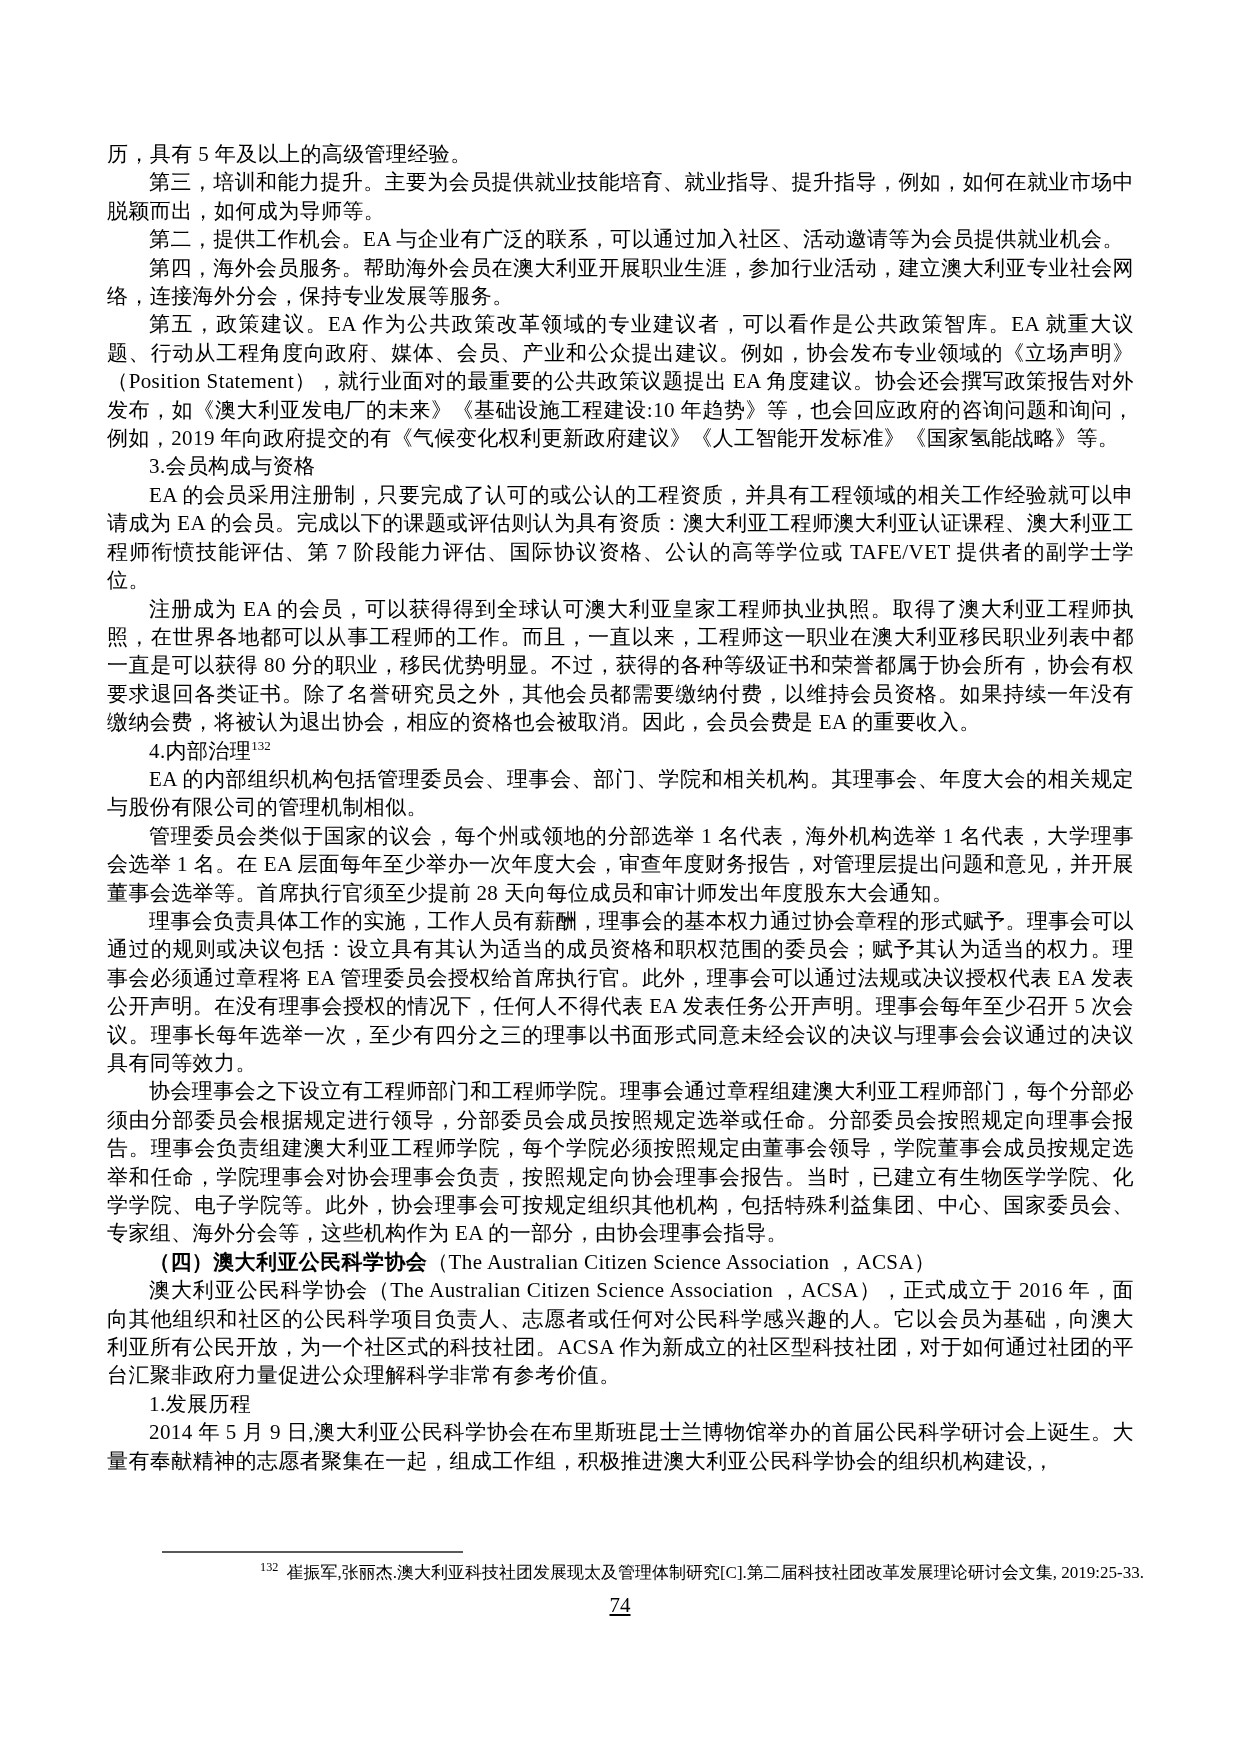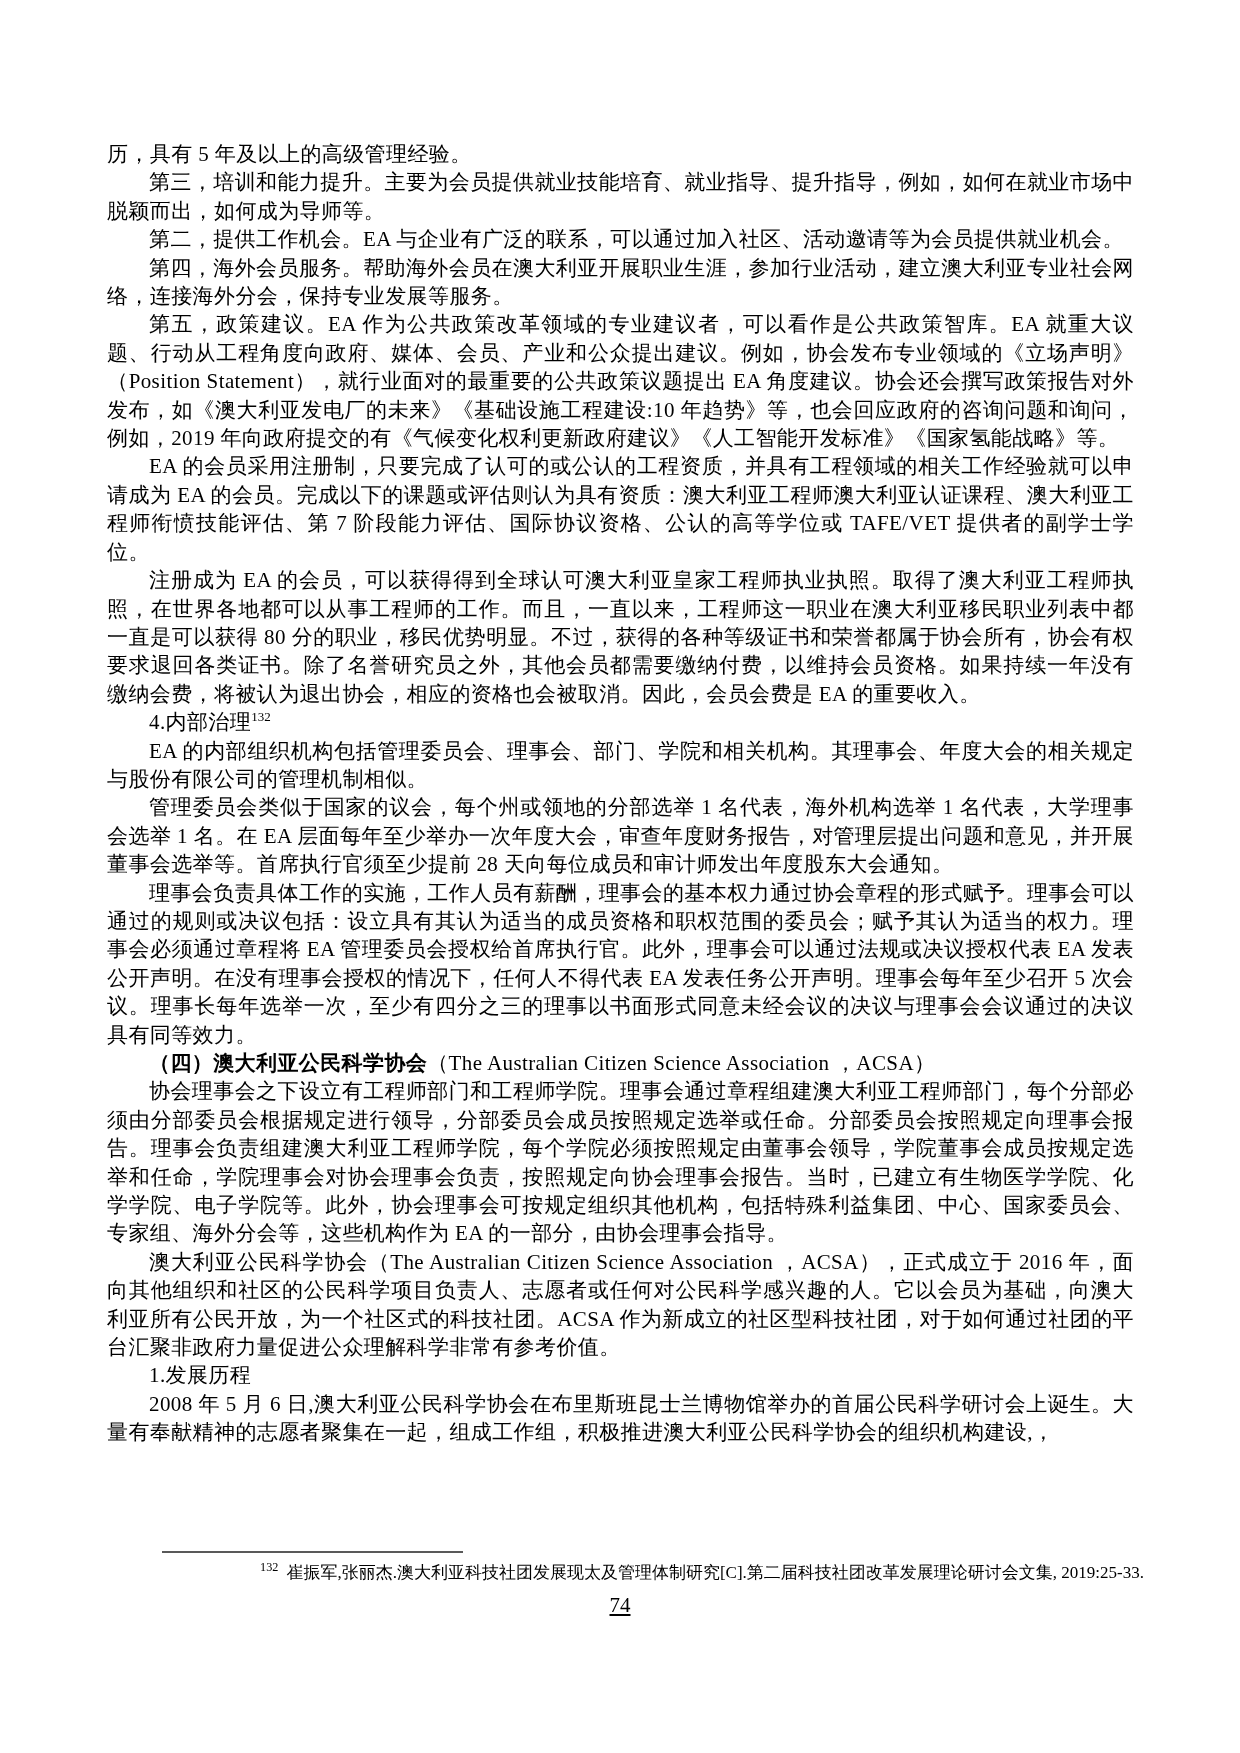--- a/index.html
+++ b/index.html
@@ -82,31 +82,32 @@
 <body>
 
 <div class="page">
 
   <div class="document-body">
       <p class="no-indent"><span>历，具有 5 年及以上的高级管理经验。</span></p>
       <p><span>第三，培训和能力提升。主要为会员提供就业技能培育、就业指导、提升指导，例如，如何在就业市场中脱颖而出，如何成为导师等。</span></p>
       <p><span>第二，提供工作机会。EA 与企业有广泛的联系，可以通过加入社区、活动邀请等为会员提供就业机会。</span></p>
       <p><span>第四，海外会员服务。帮助海外会员在澳大利亚开展职业生涯，参加行业活动，建立澳大利亚专业社会网络，连接海外分会，保持专业发展等服务。</span></p>
       <p><span>第五，政策建议。EA 作为公共政策改革领域的专业建议者，可以看作是公共政策智库。EA 就重大议题、行动从工程角度向政府、媒体、会员、产业和公众提出建议。例如，协会发布专业领域的《立场声明》（Position Statement），就行业面对的最重要的公共政策议题提出 EA 角度建议。协会还会撰写政策报告对外发布，如《澳大利亚发电厂的未来》《基础设施工程建设:10 年趋势》等，也会回应政府的咨询问题和询问，例如，2019 年向政府提交的有《气候变化权利更新政府建议》《人工智能开发标准》《国家氢能战略》等。</span></p>
+      <p><span>3.会员构成与资格</span></p>
       <p><span>EA 的会员采用注册制，只要完成了认可的或公认的工程资质，并具有工程领域的相关工作经验就可以申请成为 EA 的会员。完成以下的课题或评估则认为具有资质：澳大利亚工程师澳大利亚认证课程、澳大利亚工程师衔愤技能评估、第 7 阶段能力评估、国际协议资格、公认的高等学位或 TAFE/VET 提供者的副学士学位。</span></p>
       <p><span>注册成为 EA 的会员，可以获得得到全球认可澳大利亚皇家工程师执业执照。取得了澳大利亚工程师执照，在世界各地都可以从事工程师的工作。而且，一直以来，工程师这一职业在澳大利亚移民职业列表中都一直是可以获得 80 分的职业，移民优势明显。不过，获得的各种等级证书和荣誉都属于协会所有，协会有权要求退回各类证书。除了名誉研究员之外，其他会员都需要缴纳付费，以维持会员资格。如果持续一年没有缴纳会费，将被认为退出协会，相应的资格也会被取消。因此，会员会费是 EA 的重要收入。</span></p>
       <p><span>4.内部治理</span><sup class="fn-ref">132</sup></p>
       <p><span>EA 的内部组织机构包括管理委员会、理事会、部门、学院和相关机构。其理事会、年度大会的相关规定与股份有限公司的管理机制相似。</span></p>
       <p><span>管理委员会类似于国家的议会，每个州或领地的分部选举 1 名代表，海外机构选举 1 名代表，大学理事会选举 1 名。在 EA 层面每年至少举办一次年度大会，审查年度财务报告，对管理层提出问题和意见，并开展董事会选举等。首席执行官须至少提前 28 天向每位成员和审计师发出年度股东大会通知。</span></p>
       <p><span>理事会负责具体工作的实施，工作人员有薪酬，理事会的基本权力通过协会章程的形式赋予。理事会可以通过的规则或决议包括：设立具有其认为适当的成员资格和职权范围的委员会；赋予其认为适当的权力。理事会必须通过章程将 EA 管理委员会授权给首席执行官。此外，理事会可以通过法规或决议授权代表 EA 发表公开声明。在没有理事会授权的情况下，任何人不得代表 EA 发表任务公开声明。理事会每年至少召开 5 次会议。理事长每年选举一次，至少有四分之三的理事以书面形式同意未经会议的决议与理事会会议通过的决议具有同等效力。</span></p>
+      <p><span>协会理事会之下设立有工程师部门和工程师学院。理事会通过章程组建澳大利亚工程师部门，每个分部必须由分部委员会根据规定进行领导，分部委员会成员按照规定选举或任命。分部委员会按照规定向理事会报告。理事会负责组建澳大利亚工程师学院，每个学院必须按照规定由董事会领导，学院董事会成员按规定选举和任命，学院理事会对协会理事会负责，按照规定向协会理事会报告。当时，已建立有生物医学学院、化学学院、电子学院等。此外，协会理事会可按规定组织其他机构，包括特殊利益集团、中心、国家委员会、专家组、海外分会等，这些机构作为 EA 的一部分，由协会理事会指导。</span></p>
       <p><b>（四）澳大利亚公民科学协会</b><span>（The Australian Citizen Science Association ，ACSA）</span></p>
-      <p><span>协会理事会之下设立有工程师部门和工程师学院。理事会通过章程组建澳大利亚工程师部门，每个分部必须由分部委员会根据规定进行领导，分部委员会成员按照规定选举或任命。分部委员会按照规定向理事会报告。理事会负责组建澳大利亚工程师学院，每个学院必须按照规定由董事会领导，学院董事会成员按规定选举和任命，学院理事会对协会理事会负责，按照规定向协会理事会报告。当时，已建立有生物医学学院、化学学院、电子学院等。此外，协会理事会可按规定组织其他机构，包括特殊利益集团、中心、国家委员会、专家组、海外分会等，这些机构作为 EA 的一部分，由协会理事会指导。</span></p>
       <p><span>澳大利亚公民科学协会（The Australian Citizen Science Association ，ACSA），正式成立于 2016 年，面向其他组织和社区的公民科学项目负责人、志愿者或任何对公民科学感兴趣的人。它以会员为基础，向澳大利亚所有公民开放，为一个社区式的科技社团。ACSA 作为新成立的社区型科技社团，对于如何通过社团的平台汇聚非政府力量促进公众理解科学非常有参考价值。</span></p>
       <p><span>1.发展历程</span></p>
-      <p><span>2008 年 5 月 6 日,澳大利亚公民科学协会在布里斯班昆士兰博物馆举办的首届公民科学研讨会上诞生。大量有奉献精神的志愿者聚集在一起，组成工作组，积极推进澳大利亚公民科学协会的组织机构建设,，</span></p>
+      <p><span>2014 年 5 月 9 日,澳大利亚公民科学协会在布里斯班昆士兰博物馆举办的首届公民科学研讨会上诞生。大量有奉献精神的志愿者聚集在一起，组成工作组，积极推进澳大利亚公民科学协会的组织机构建设,，</span></p>
     </div>
 
   <div class="footnote-sep"></div>
 
   <div class="footnote"><sup class="fn-marker">132</sup><span>崔振军,张丽杰.澳大利亚科技社团发展现太及管理体制研究[C].第二届科技社团改革发展理论研讨会文集, 2019:25-33.</span></div>
 
   <div class="page-number">74</div>
 
 </div>
 

